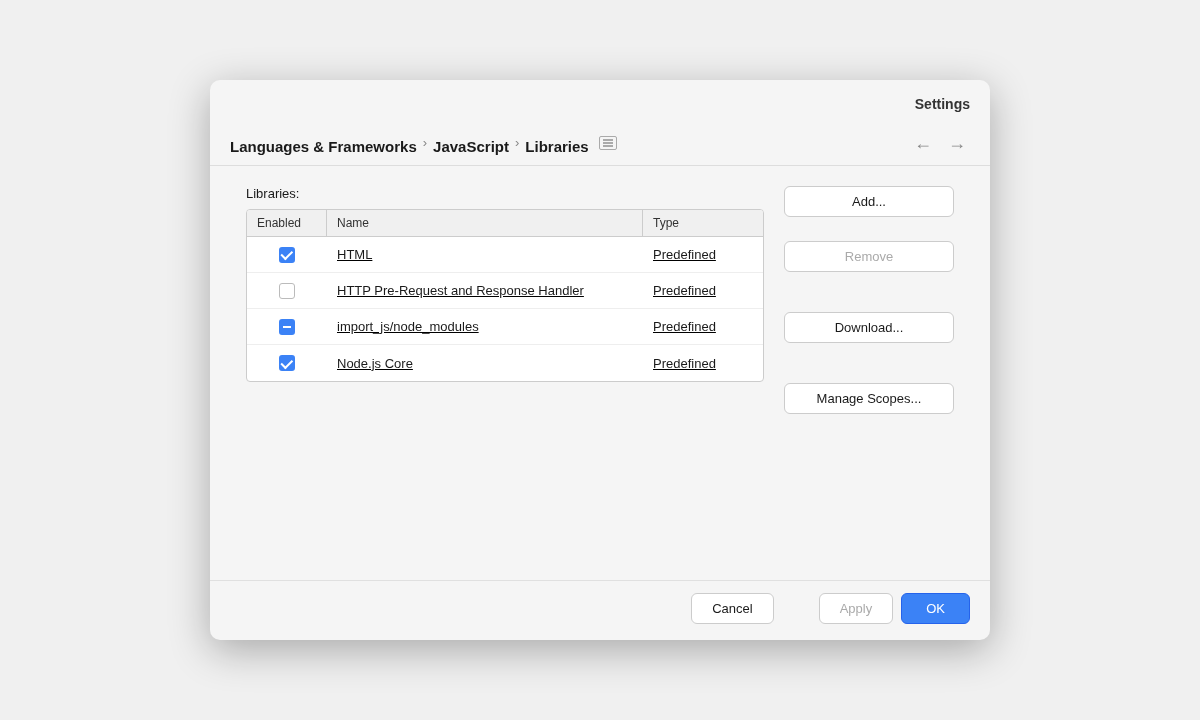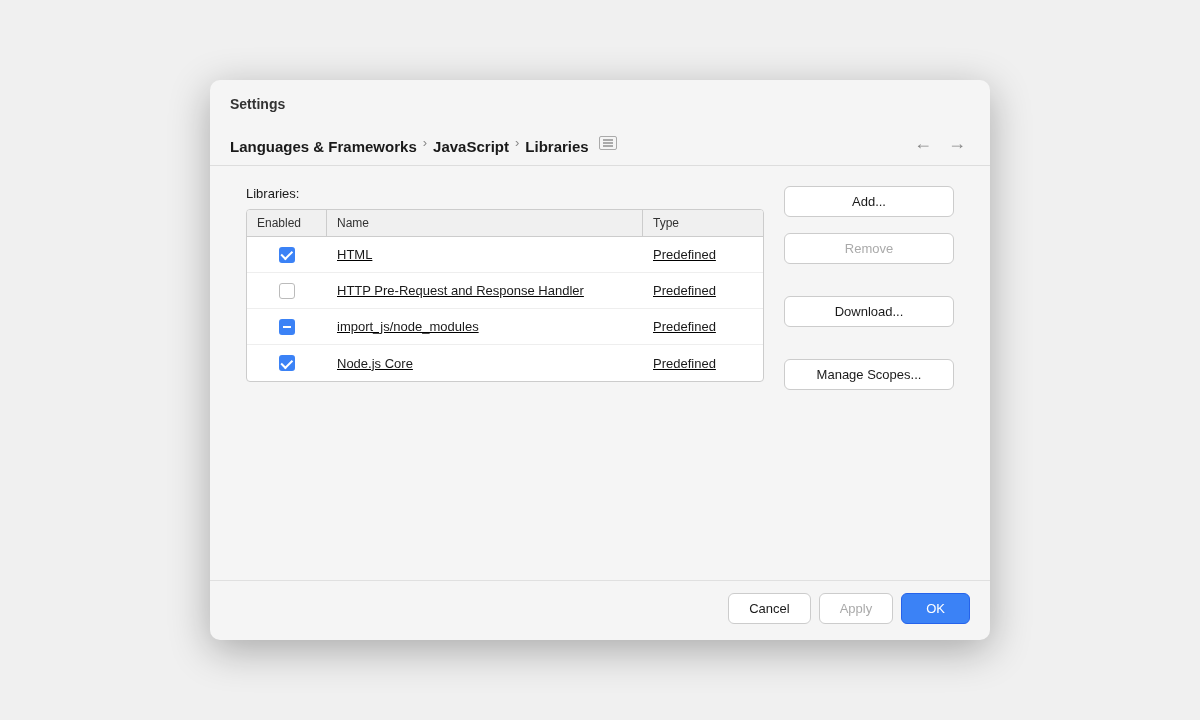--- a/index.html
+++ b/index.html
@@ -22,21 +22,21 @@
       background: #f5f5f5;
       border-radius: 10px;
       box-shadow: 0 10px 40px rgba(0,0,0,0.3);
       width: 780px;
       min-height: 560px;
       display: flex;
       flex-direction: column;
     }
 
     .dialog-title {
-      text-align: left;
+      text-align: right;
       padding: 16px 20px 8px;
       font-size: 14px;
       font-weight: 600;
       color: #333;
     }
 
     .breadcrumb-bar {
       display: flex;
       align-items: center;
       padding: 10px 20px 10px;
@@ -208,21 +208,21 @@
       content: '';
       width: 8px;
       height: 2px;
       background: white;
     }
 
     .right-panel {
       width: 170px;
       display: flex;
       flex-direction: column;
-      gap: 16px;
+      gap: 24px;
       padding-top: 0;
     }
 
     .action-btn {
       background: white;
       border: 1px solid #ccc;
       border-radius: 6px;
       padding: 7px 14px;
       font-size: 13px;
       color: #1a1a1a;
@@ -262,20 +262,21 @@
 
     .btn-apply {
       background: white;
       border: 1px solid #ccc;
       border-radius: 6px;
       padding: 7px 20px;
       font-size: 13px;
       color: #aaa;
       cursor: default;
       font-family: inherit;
+      margin-left: 37px;
     }
 
     .btn-ok {
       background: #3b82f6;
       border: 1px solid #2563eb;
       border-radius: 6px;
       padding: 7px 24px;
       font-size: 13px;
       color: white;
       cursor: pointer;

